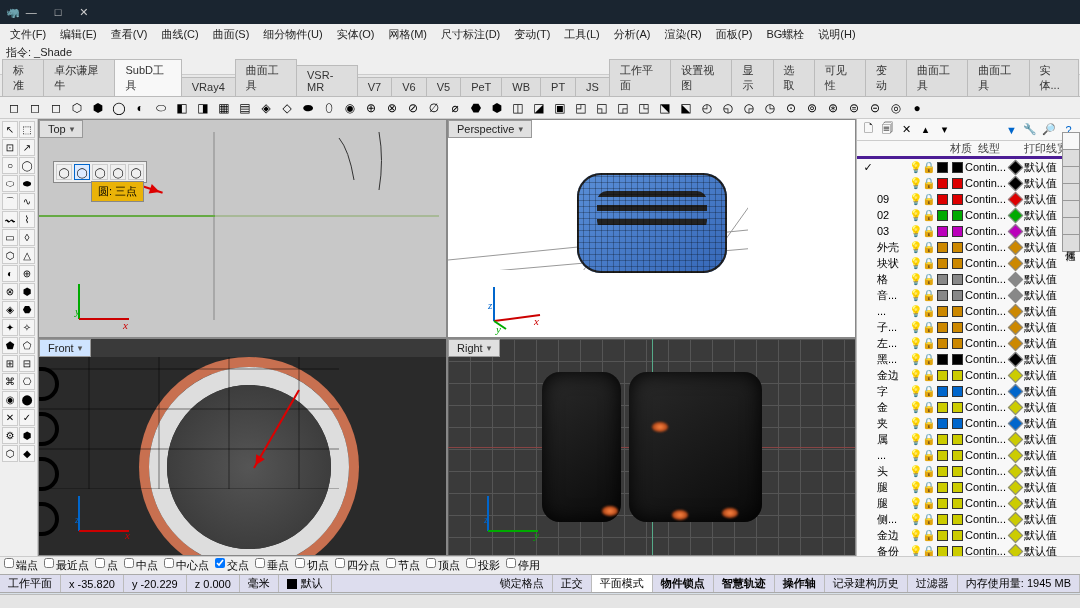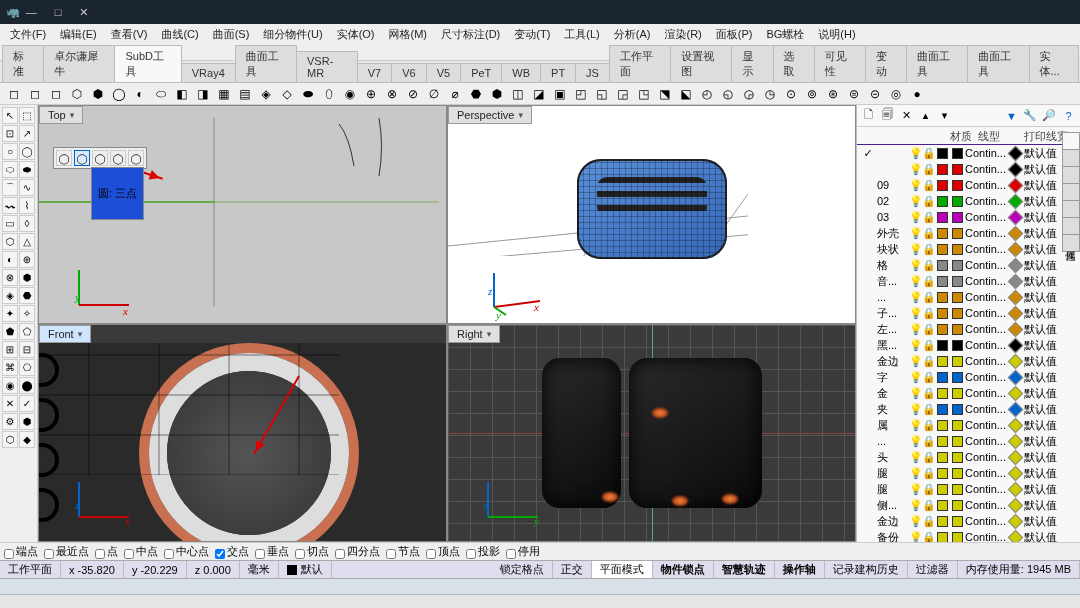--- a/index.html
+++ b/index.html
@@ -30,40 +30,40 @@
 .vphdr.active{background:#cfe4ff}
 .vphdr .arrow{font-size:9px;color:#555}
 .axis{position:absolute;font-size:11px;font-family:serif;font-style:italic}
 .redarrow{position:absolute;width:90px;height:2px;background:#d00;transform-origin:left center}
 .redarrow::after{content:'';position:absolute;right:-2px;top:-4px;border:5px solid transparent;border-left:10px solid #d00}
 .rightpanel{width:224px;background:#f8f8f8;border-left:1px solid #bbb;display:flex;flex-direction:column}
 .sidetabs{width:18px;position:absolute;right:0;top:132px;display:flex;flex-direction:column}
 .sidetab{writing-mode:vertical-rl;padding:8px 2px;background:#ddd;border:1px solid #999;font-size:10px;margin-bottom:-1px}
 .layertools{height:22px;display:flex;align-items:center;padding:0 4px;gap:4px;border-bottom:1px solid #ccc}
 .layertools .lt{width:15px;height:15px;display:flex;align-items:center;justify-content:center;font-size:11px}
-.layerhdr{display:flex;height:18px;border-bottom:1px solid #4c1d95;align-items:flex-end;font-size:10px;color:#444}
+.layerhdr{display:flex;height:18px;border-bottom:3px solid #4c1d95;align-items:flex-end;font-size:10px;color:#444}
 .layerhdr div{padding:0 3px}
 .layerlist{flex:1;overflow-y:auto;font-size:10px}
 .layerrow{display:flex;height:16px;align-items:center;padding:0 2px}
 .layerrow .check{width:18px;text-align:center}
 .layerrow .name{width:32px;overflow:hidden;white-space:nowrap}
 .layerrow .bulb{width:13px;color:#cc0}
 .layerrow .lock{width:13px;color:#888}
 .layerrow .sw{width:11px;height:11px;border:1px solid #333;margin:0 2px}
 .layerrow .lt{width:42px}
 .layerrow .pw{width:11px;height:11px;border:1px solid #888;transform:rotate(45deg);margin:0 3px}
 .layerrow .pv{width:34px}
 .osnap{height:18px;background:#efefef;display:flex;align-items:center;padding:0 4px;gap:6px;font-size:10px;border-top:1px solid #ccc}
-.osnap label{display:flex;align-items:flex-end;gap:2px}
+.osnap label{display:flex;align-items:flex-start;gap:2px}
 .osnap input{width:10px;height:10px}
 .status{height:18px;background:#dde;display:flex;align-items:center;font-size:10px;border-top:1px solid #aaa}
 .status .cell{padding:0 8px;border-right:1px solid #bbb;height:100%;display:flex;align-items:center}
 .status .spacer{flex:1}
 .taskbar{height:32px;background:#d8e0e8;display:flex;align-items:center;padding:0 4px;border-top:1px solid #aaa}
-.tooltip{position:absolute;background:#1d4ed8;border:1px solid #888;padding:18px 6px;font-size:11px;z-index:20}
+.tooltip{position:absolute;background:#eab308;border:1px solid #888;padding:2px 6px;font-size:11px;z-index:20}
 .model3d{position:absolute;width:150px;height:100px;left:50%;top:50%;transform:translate(-50%,-55%);background:linear-gradient(145deg,#5a8fd8,#3668b8);border-radius:24px;box-shadow:inset 0 0 0 2px #222}
 .model3d::before{content:'';position:absolute;top:18px;left:20px;right:20px;height:40px;background:repeating-linear-gradient(#222 0,#222 6px,transparent 6px,transparent 14px);border-radius:10px}
 .grilllines{position:absolute;inset:0;background-image:repeating-linear-gradient(90deg,rgba(0,0,0,0.25) 0,rgba(0,0,0,0.25) 1px,transparent 1px,transparent 6px),repeating-linear-gradient(0deg,rgba(0,0,0,0.25) 0,rgba(0,0,0,0.25) 1px,transparent 1px,transparent 6px);border-radius:24px}
 .frontimg{position:absolute;inset:18px 0 0 0;background:#2a2a2a}
 .dial{position:absolute;left:110px;top:10px;width:200px;height:200px;border-radius:50%;border:18px solid #ddd;box-shadow:0 0 0 10px #c87050}
 .inner{position:absolute;inset:0;border-radius:50%;background:radial-gradient(#555,#333)}
 .slots{position:absolute;left:-50px;top:0;width:140px;height:100%}
 .slot{position:absolute;width:60px;height:34px;border:4px solid #000;border-radius:18px;left:10px}
 .darkobj{position:absolute;left:50%;top:50%;transform:translate(-50%,-50%);width:220px;height:150px;display:flex;gap:8px}
 .darkobj .half{background:linear-gradient(145deg,#2a2a2a,#0a0a0a);border-radius:18px;flex:1;box-shadow:inset 0 0 20px #000}
@@ -98,20 +98,21 @@
     <span>变动(T)</span>
     <span>工具(L)</span>
     <span>分析(A)</span>
     <span>渲染(R)</span>
     <span>面板(P)</span>
     <span>BG螺栓</span>
     <span>说明(H)</span>
   </div>
 
 <div class="cmdarea">
+  <div class="line">指令: _Shade</div>
   <div class="line"><span>指令:</span> <span style="border-left:1px solid #000;height:11px;display:inline-block"></span></div>
 </div>
 
 <div class="tabbar" id="tabbar">
     <div class="tab">标准</div>
     <div class="tab">卓尔谦犀牛</div>
     <div class="tab active">SubD工具</div>
     <div class="tab">VRay4</div>
     <div class="tab">曲面工具</div>
     <div class="tab">VSR-MR</div>

